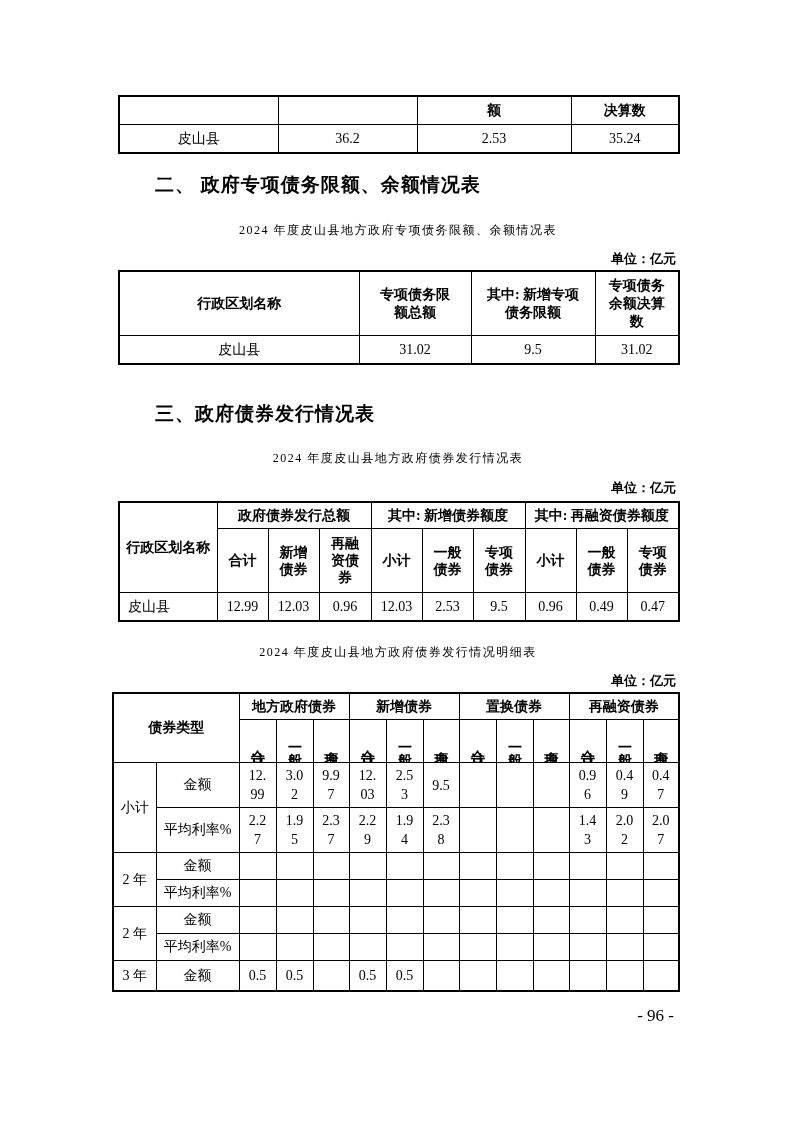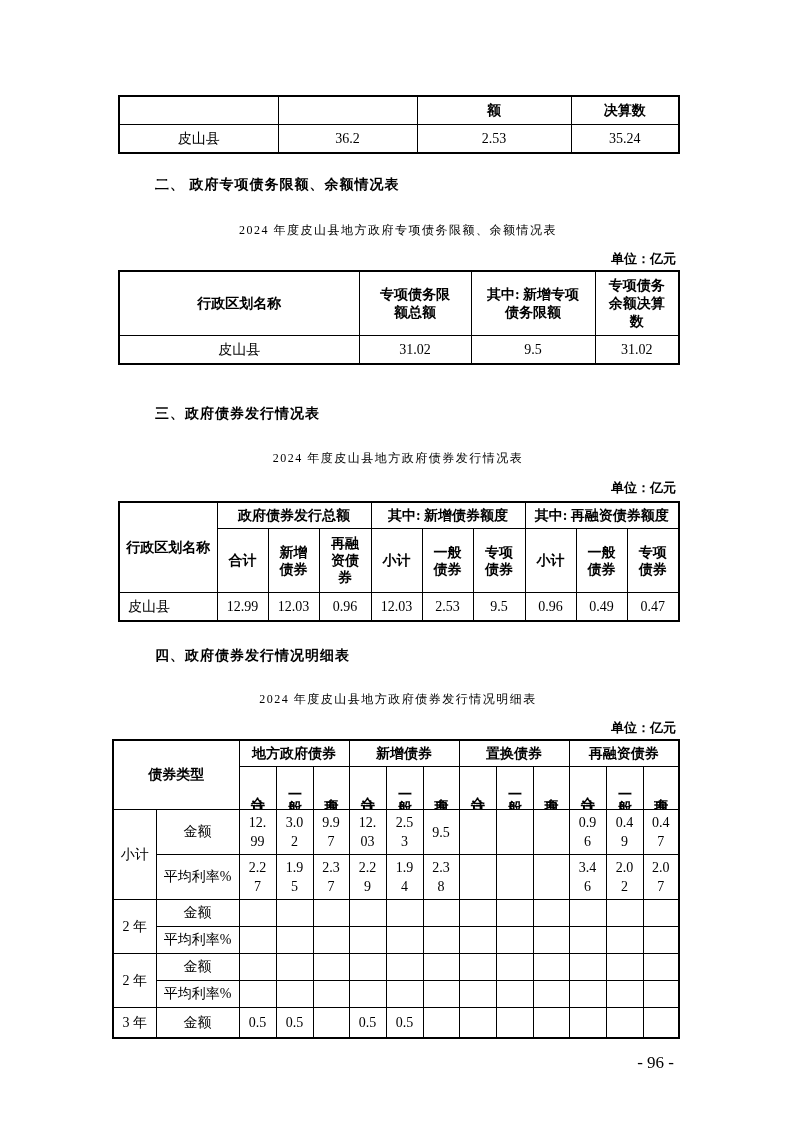--- a/index.html
+++ b/index.html
@@ -26,21 +26,21 @@
     text-align:center;
     vertical-align:middle;
     font-size:14px;
     line-height:18px;
     padding:0 2px;
     overflow:hidden;
   }
   .b{font-weight:bold;}
   .tl{text-align:left !important;padding-left:8px !important;}
   .sec-heading{
-    font-size:14px;
+    font-size:19px;
     font-weight:bold;
     letter-spacing:1px;
     padding-left:37px;
     line-height:26px;
   }
   .tbl-title{
     font-size:12px;
     letter-spacing:1.5px;
     text-align:center;
     line-height:28px;
@@ -198,21 +198,20 @@
         <td>12.03</td>
         <td>2.53</td>
         <td>9.5</td>
         <td>0.96</td>
         <td>0.49</td>
         <td>0.47</td>
       </tr>
     </tbody>
       </table>
 
-    <div class="sec-heading mt-h4">四、政府债券发行情况明细表</div>
     <div class="tbl-title mt-st4">2024 年度皮山县地方政府债券发行情况明细表</div>
     <div class="unit mt-u4">单位：亿元</div>
     <div class="t4wrap">
       <table class="tbl t4">
         <colgroup>
           <col style="width:43px">
             <col style="width:83px">
           <col style="width:37px">
             <col style="width:37px">
             <col style="width:36px">
@@ -268,21 +267,21 @@
           <td>平均利率%</td>
           <td class="v">2.27</td>
           <td class="v">1.95</td>
           <td class="v">2.37</td>
           <td class="v">2.29</td>
           <td class="v">1.94</td>
           <td class="v">2.38</td>
           <td class="v"></td>
           <td class="v"></td>
           <td class="v"></td>
-          <td class="v">3.46</td>
+          <td class="v">1.43</td>
           <td class="v">2.02</td>
           <td class="v">2.07</td>
         </tr>
         <tr class="short">
           <td rowspan="2">2 年</td>
           <td>金额</td>
           <td class="v"></td>
           <td class="v"></td>
           <td class="v"></td>
           <td class="v"></td>

